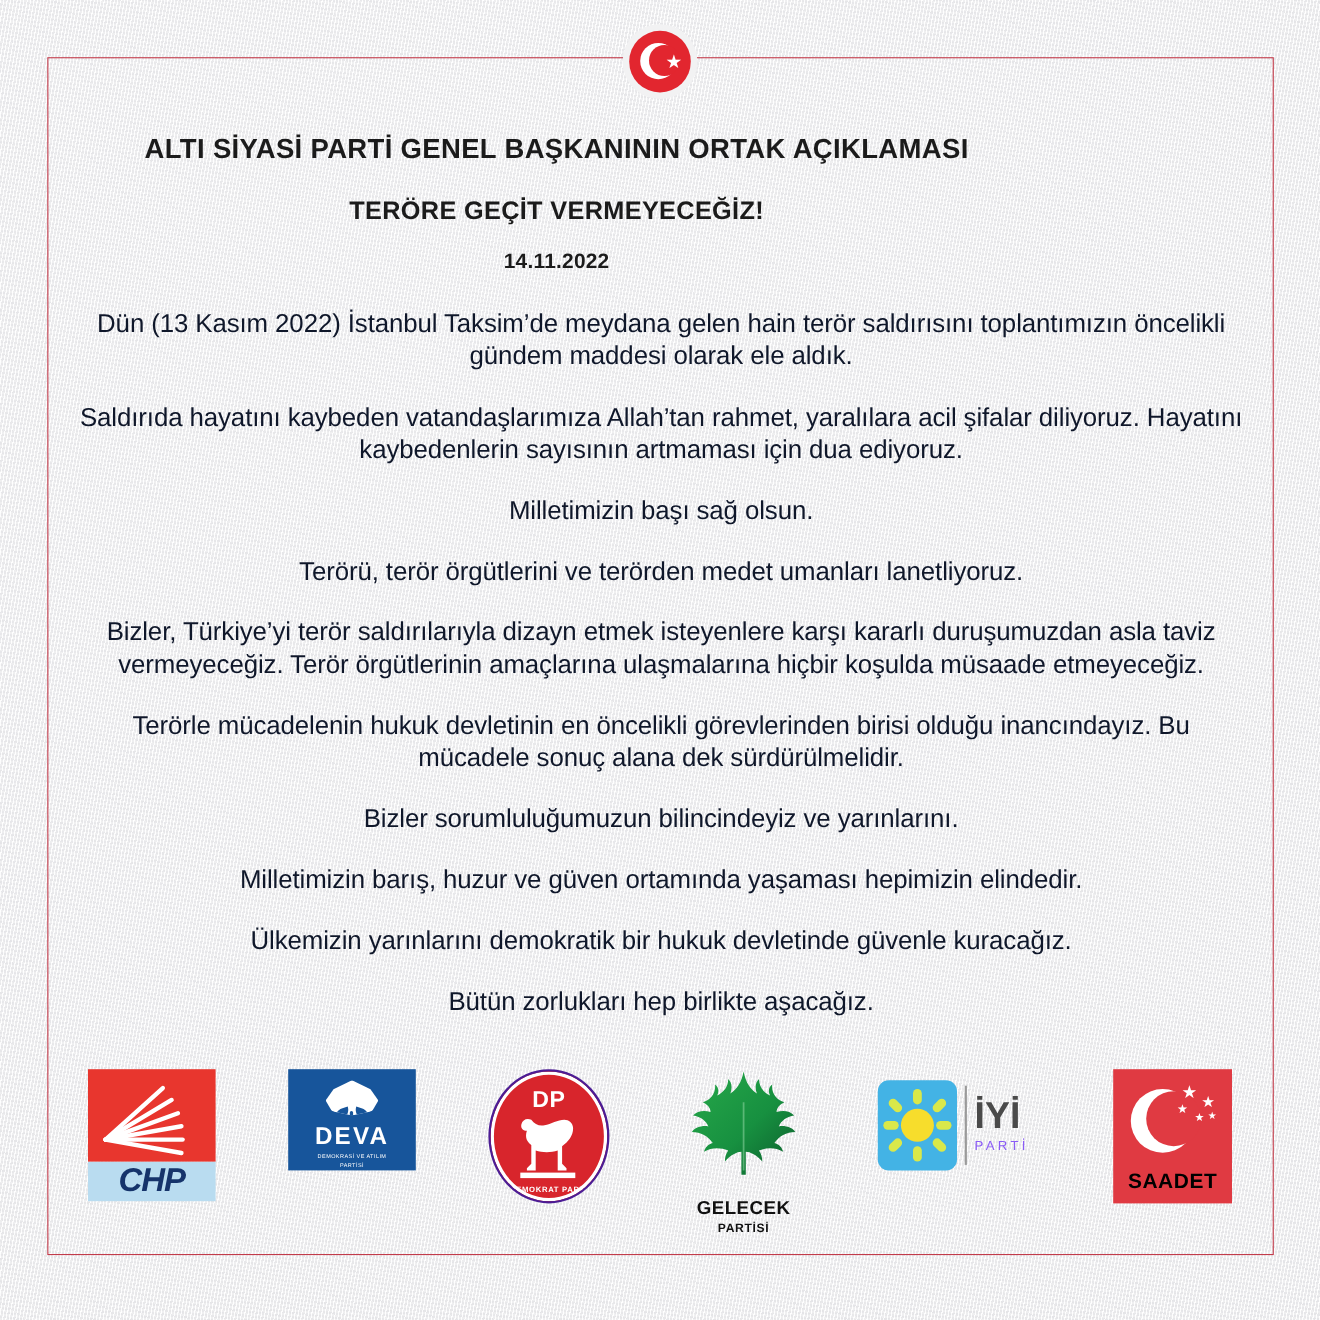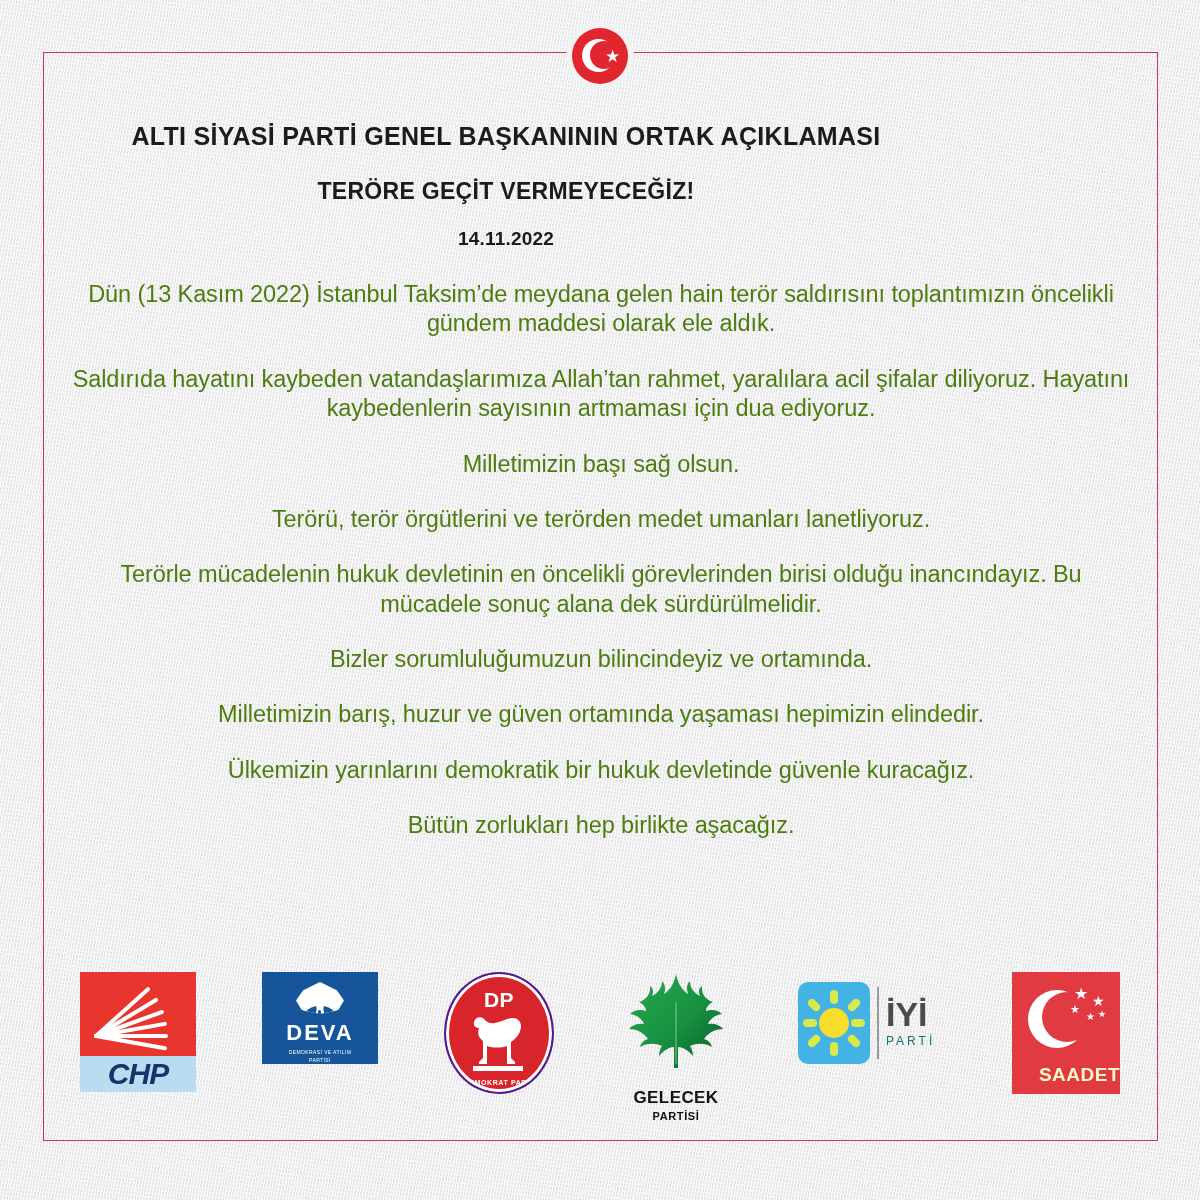--- a/index.html
+++ b/index.html
@@ -120,21 +120,21 @@
     letter-spacing: 0.2px;
   }
 
   
   #body-text {
     position: absolute;
     left: 70px;
     top: 280px;
     width: 1062px;
     text-align: center;
-    color: #4d7c0f;
+    color: #0f172a;
   }
   #body-text p {
     font-size: 23.5px;
     line-height: 1.25;
     margin: 0 0 26px 0;
     letter-spacing: -0.1px;
   }
   #body-text p:last-child { margin-bottom: 0; }
 
   
@@ -296,21 +296,21 @@
   }
   #logo-iyi .iyi-text { text-align: left; }
   #logo-iyi .iyi-word {
     color: #4a4a4a;
     font-weight: 800;
     font-size: 34px;
     letter-spacing: 0px;
     line-height: 0.95;
   }
   #logo-iyi .iyi-sub {
-    color: #0f766e;
+    color: #8b5cf6;
     font-weight: 500;
     font-size: 12px;
     letter-spacing: 3px;
     margin-top: 4px;
   }
 
   
   #logo-saadet { width: 108px; }
   #logo-saadet .sd-box {
     width: 108px; height: 122px;
@@ -333,22 +333,22 @@
     background: #e03a42;
   }
   #logo-saadet .sd-star {
     position: absolute;
     color: #ffffff;
     line-height: 1;
   }
   #logo-saadet .sd-word {
     position: absolute;
     left: 0; right: 0; bottom: 8px;
-    text-align: right;
-    color: #fef9c3;
+    text-align: center;
+    color: #000000;
     font-weight: 800;
     font-size: 19px;
     letter-spacing: 0.5px;
   }
 </style>
 </head>
 <body>
 
 <div id="paper-texture"></div>
 
@@ -368,22 +368,23 @@
 
   <div class="heading-block" id="title-sub">TERÖRE GEÇİT VERMEYECEĞİZ!</div>
 
   <div class="heading-block" id="title-date">14.11.2022</div>
 
   <div id="body-text">
     <p>Dün (13 Kasım 2022) İstanbul Taksim’de meydana gelen hain terör saldırısını toplantımızın öncelikli gündem maddesi olarak ele aldık.</p>
     <p>Saldırıda hayatını kaybeden vatandaşlarımıza Allah’tan rahmet, yaralılara acil şifalar diliyoruz. Hayatını kaybedenlerin sayısının artmaması için dua ediyoruz.</p>
     <p>Milletimizin başı sağ olsun.</p>
     <p>Terörü, terör örgütlerini ve terörden medet umanları lanetliyoruz.</p>
+    <p>Bizler, Türkiye’yi terör saldırılarıyla dizayn etmek isteyenlere karşı kararlı duruşumuzdan asla taviz vermeyeceğiz. Terör örgütlerinin amaçlarına ulaşmalarına hiçbir koşulda müsaade etmeyeceğiz.</p>
     <p>Terörle mücadelenin hukuk devletinin en öncelikli görevlerinden birisi olduğu inancındayız. Bu mücadele sonuç alana dek sürdürülmelidir.</p>
-    <p>Bizler sorumluluğumuzun bilincindeyiz ve ortamında.</p>
+    <p>Bizler sorumluluğumuzun bilincindeyiz ve yarınlarını.</p>
     <p>Milletimizin barış, huzur ve güven ortamında yaşaması hepimizin elindedir.</p>
     <p>Ülkemizin yarınlarını demokratik bir hukuk devletinde güvenle kuracağız.</p>
     <p>Bütün zorlukları hep birlikte aşacağız.</p>
   </div>
 
   <div id="logo-strip">
 
     <div class="logo" id="logo-chp">
       <div class="chp-red">
         <div class="arrow" style="transform:rotate(-42deg)"></div>

